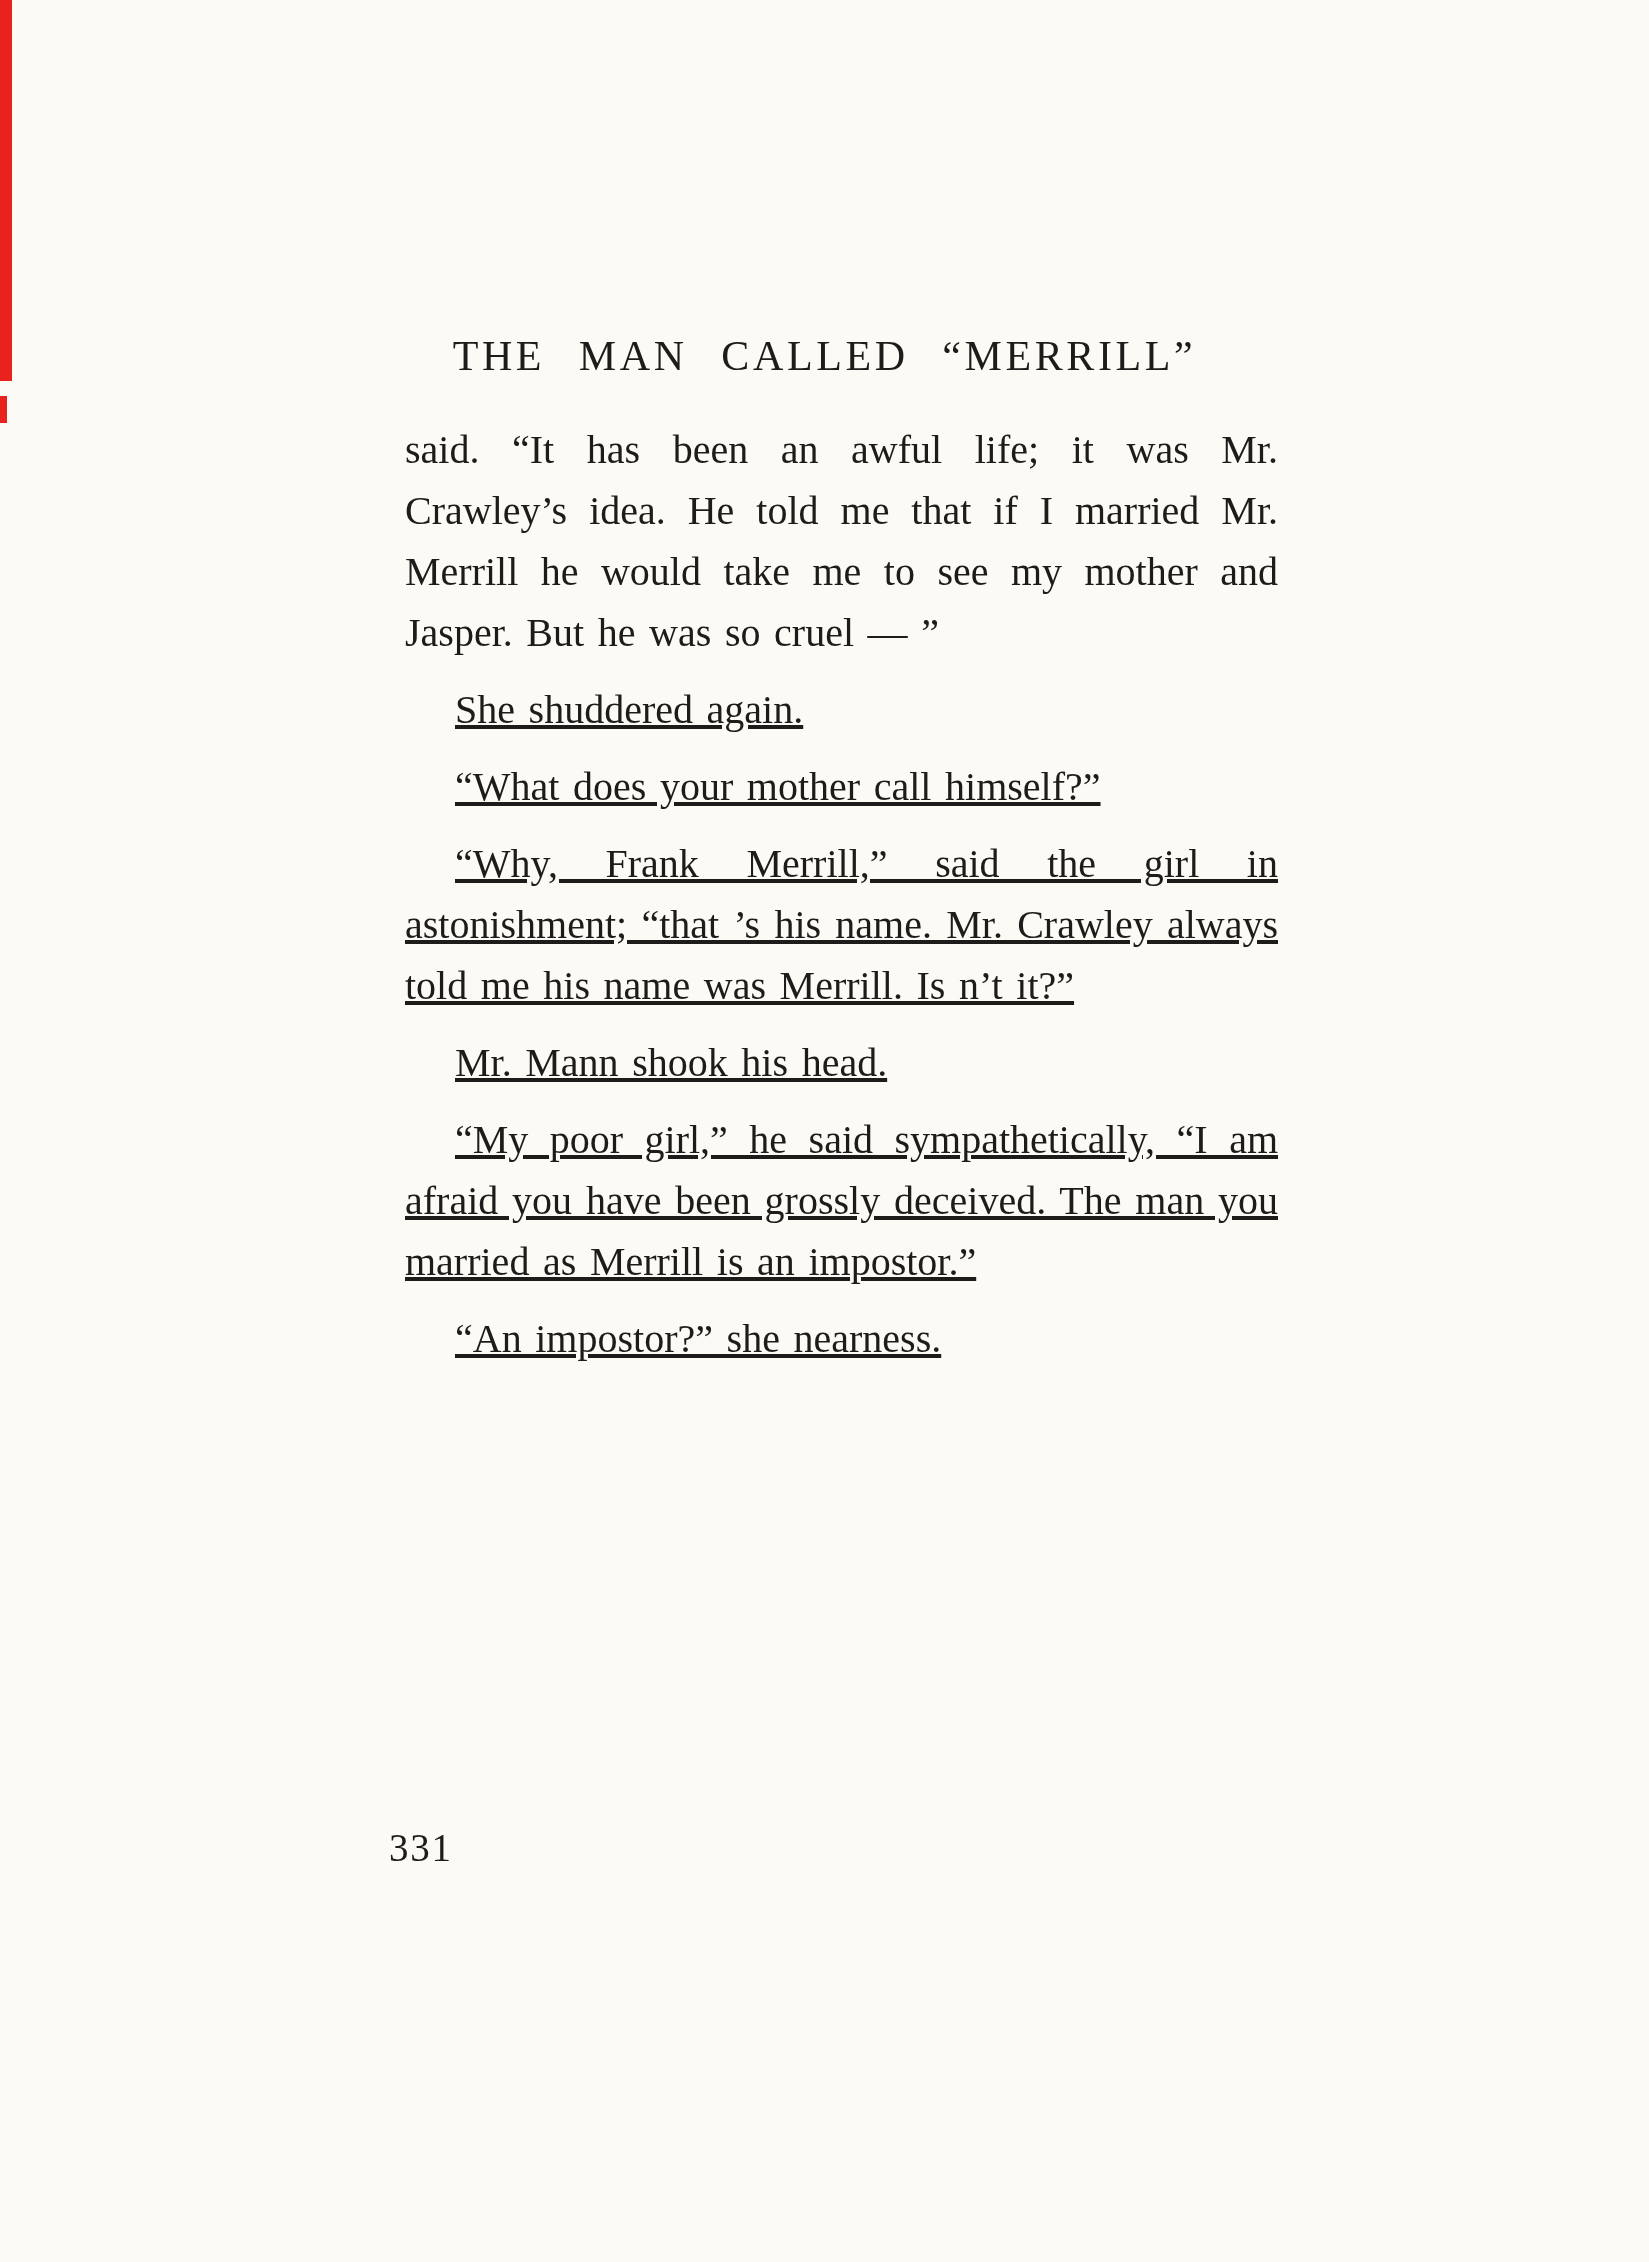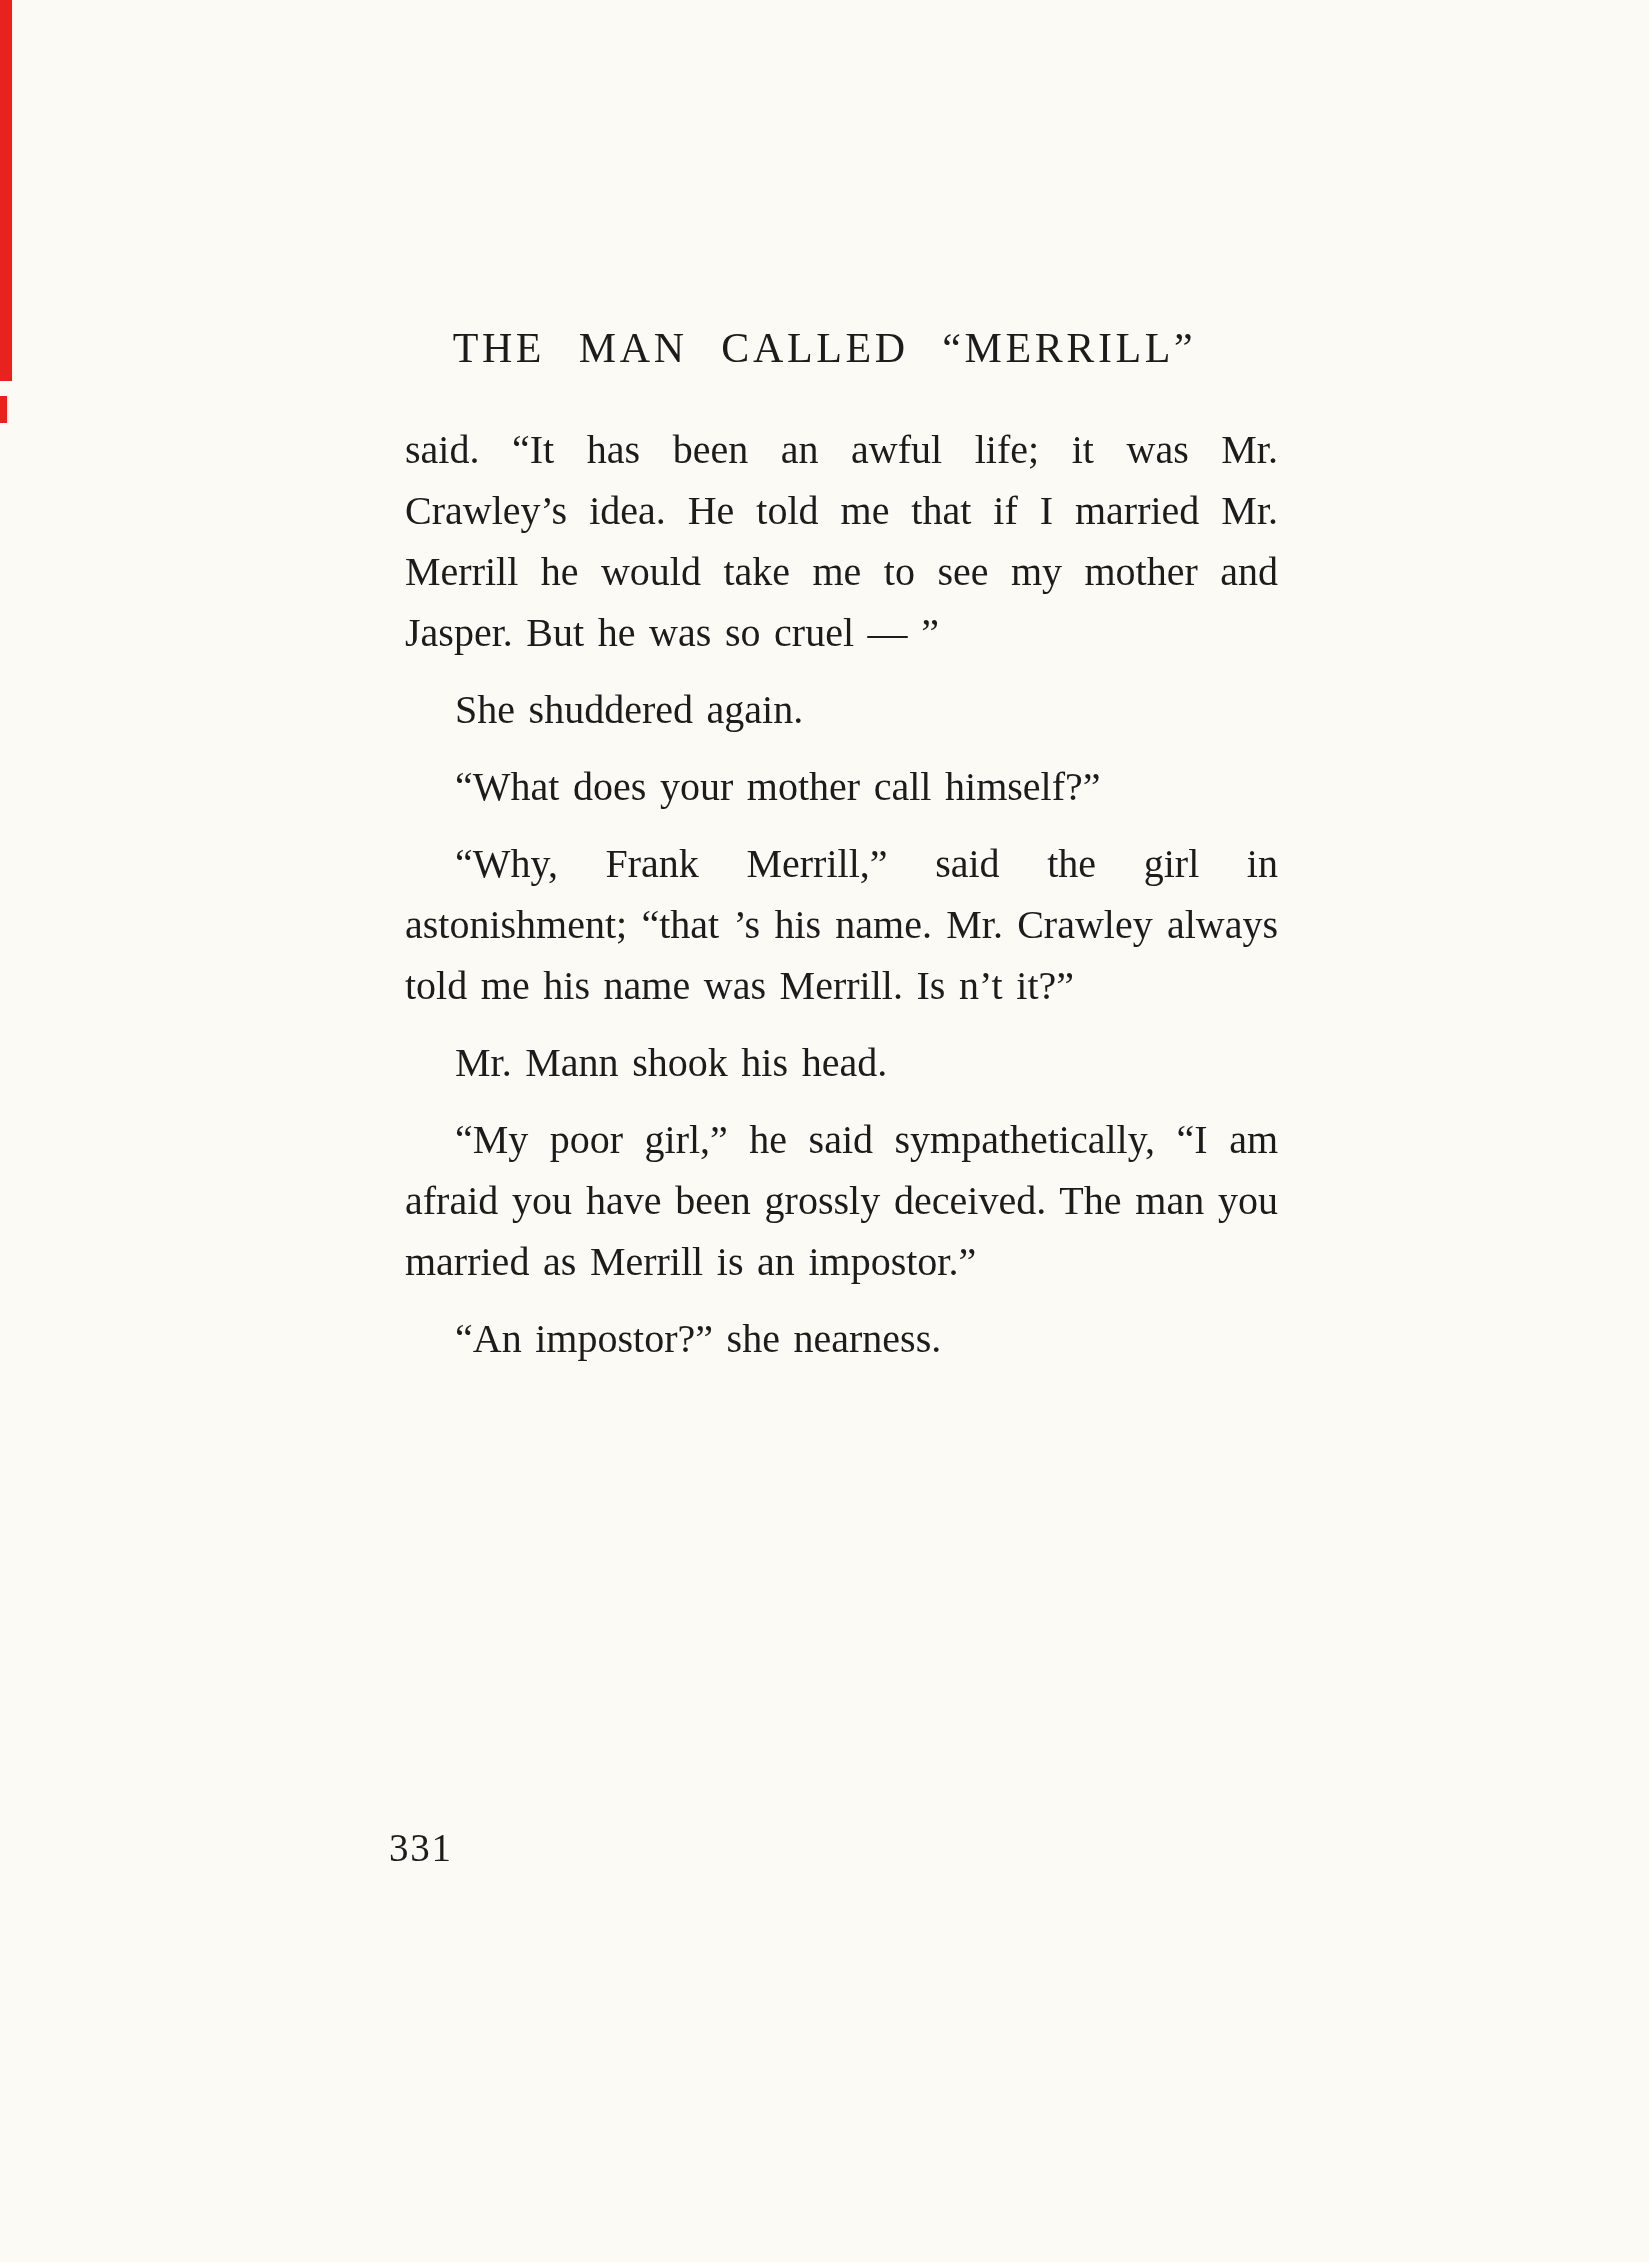--- a/index.html
+++ b/index.html
@@ -24,21 +24,21 @@
     background:var(--red_strip);
   }
   .red-strip-2{
     position:absolute;
     left:0; top:396px;
     width:7.1px; height:27px;
     background:var(--red_strip);
   }
   .page-title{
     position:absolute;
-    top:324px;
+    top:332px;
     left:0;
     width:100%;
     text-align:center;
     font-size:42px;
     letter-spacing:3.6px;
     word-spacing:19.6px;
     color:var(--ink);
     white-space:nowrap;
   }
   .page-body{
@@ -49,20 +49,21 @@
     font-size:40px;
     line-height:61px;
     text-align:justify;
     word-spacing:3.6px;
   }
   .page-body p{
     margin:16px;
   }
   .page-body p.indent{
     text-indent:50px;
+    text-decoration:underline;
   }
   .page-number{
     position:absolute;
     top:1825px;
     left:389px;
     width:905px;
     text-align:left;
     font-size:39px;
     letter-spacing:1.8px;
   }

